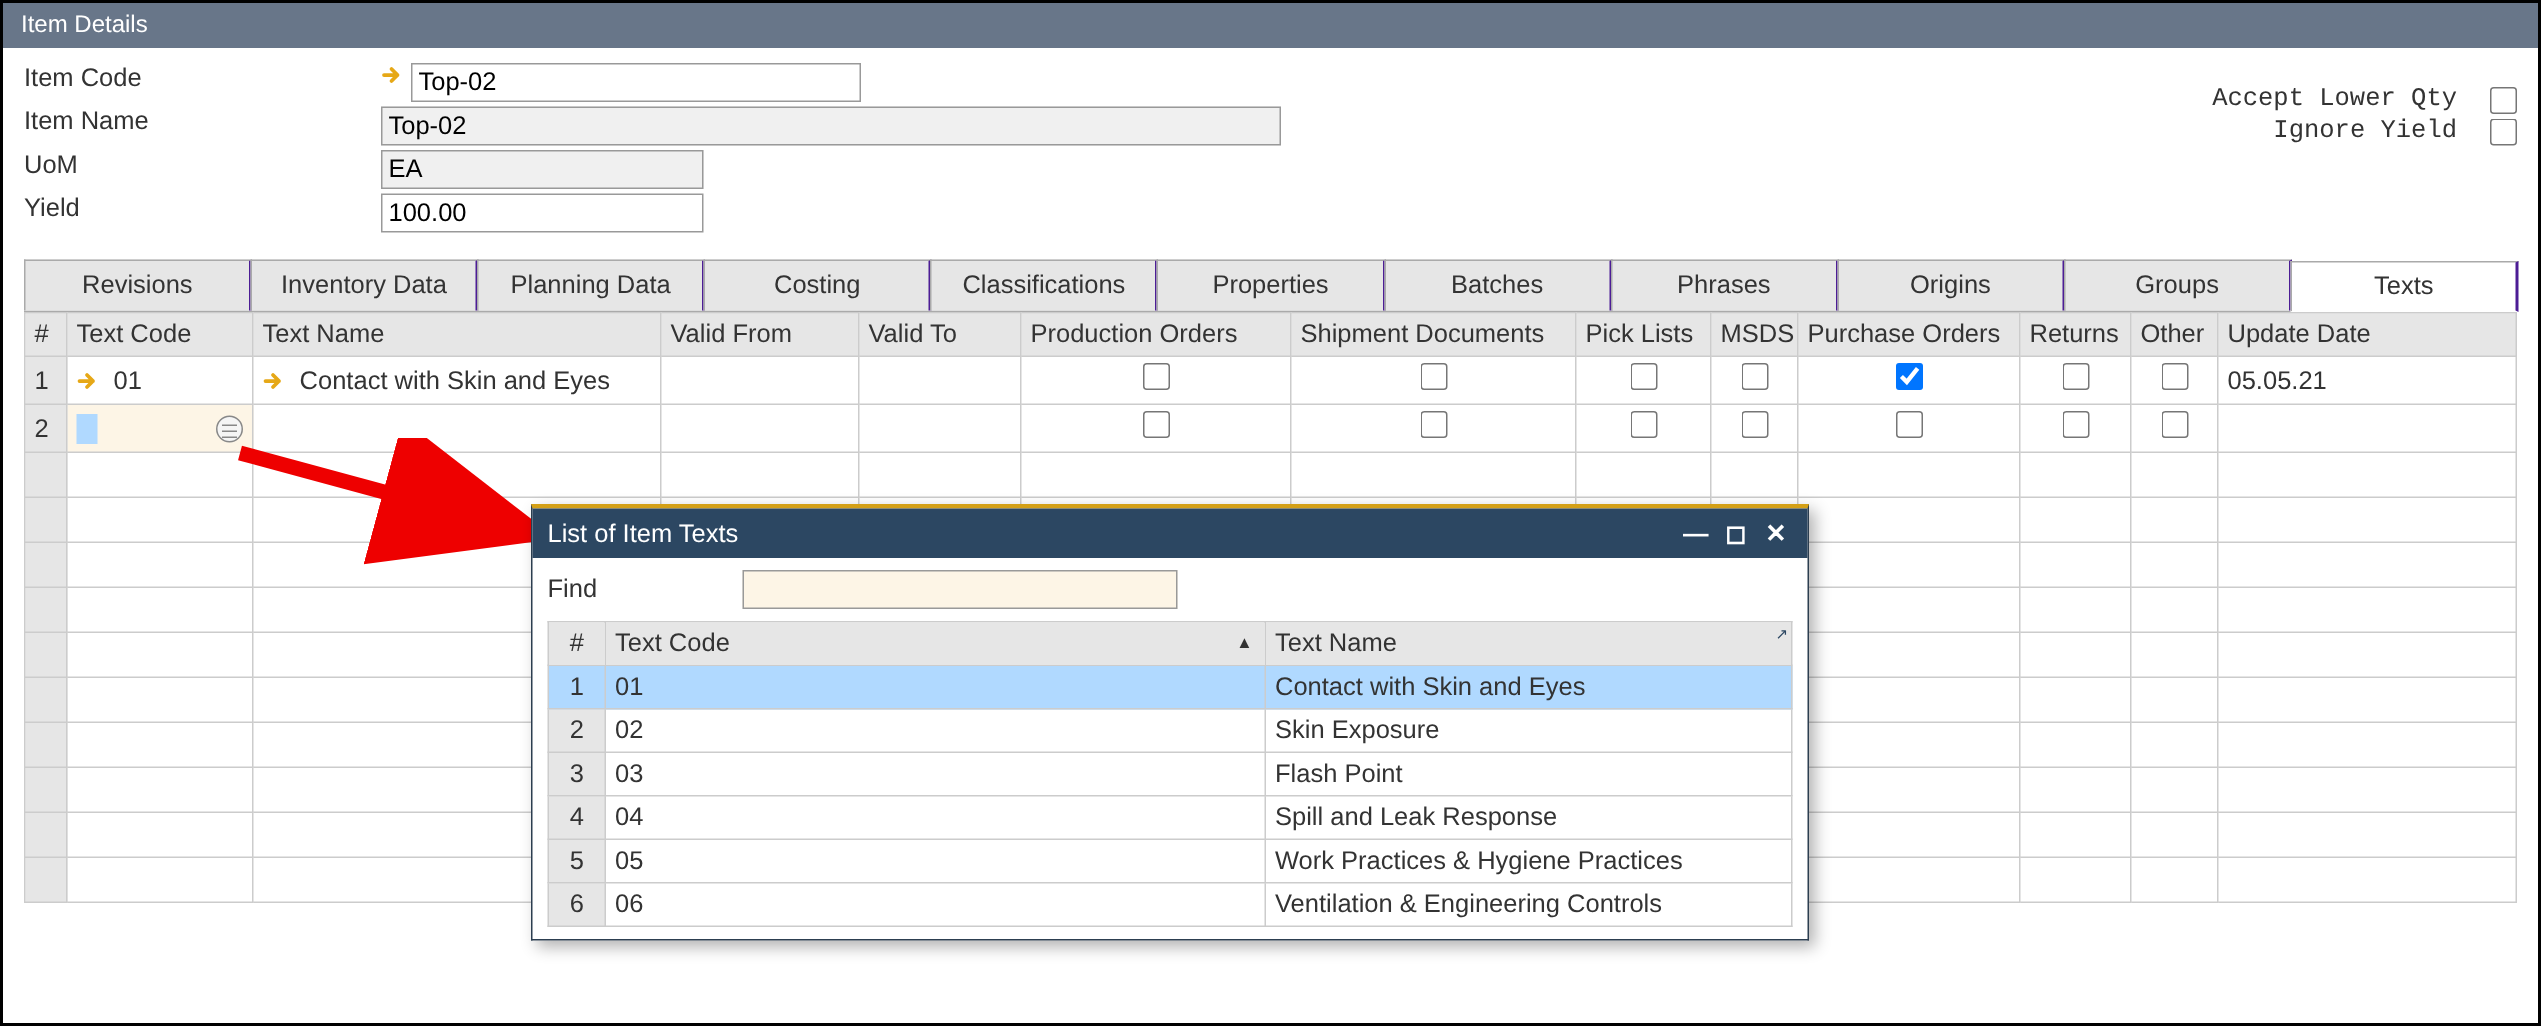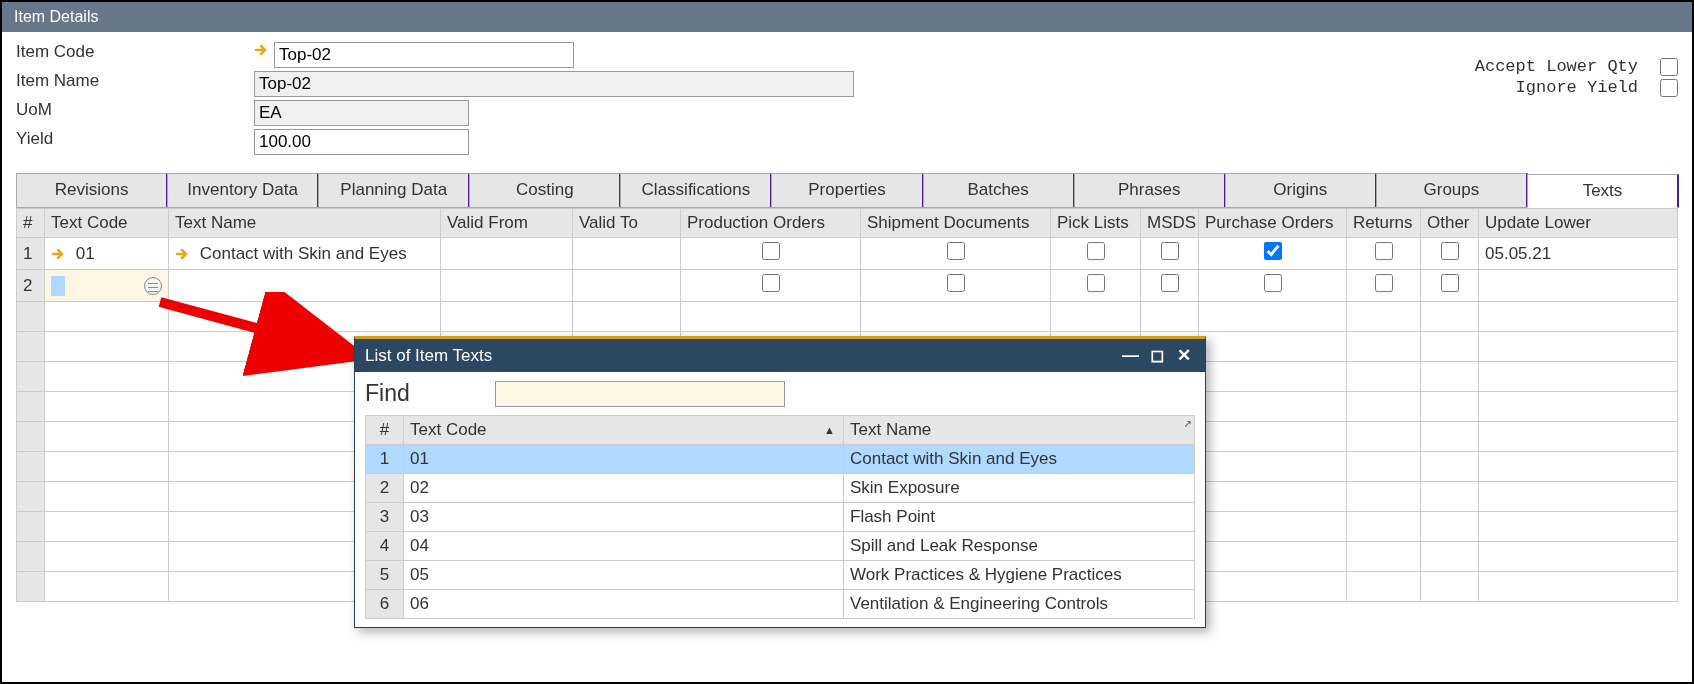--- a/index.html
+++ b/index.html
@@ -31,21 +31,21 @@
   .chk-cell input { width: 18px; height: 18px; }
   .cream { background: #fdf5e6; }
   .skyblue { background: #b0d9ff; }
   .rowempty { height: 30px; }
   
   .popup { position: absolute; left: 352px; top: 334px; width: 852px; border: 1px solid #2c3e50; background: #fff; box-shadow: 4px 4px 10px rgba(0,0,0,0.3); border-top: 3px solid #d4a017; }
   .popup-title { background: #2c4762; color: #fff; padding: 6px 10px; font-size: 17px; display: flex; justify-content: space-between; align-items: center; }
   .popup-title .winbtns span { display: inline-block; width: 22px; text-align: center; cursor: pointer; font-weight: bold; }
   .popup-body { padding: 8px 10px; }
   .find-row { display: flex; align-items: center; margin-bottom: 8px; }
-  .find-row label { width: 130px; font-size: 23px; }
+  .find-row label { width: 130px; font-size: 17px; }
   .find-row input { width: 290px; height: 26px; border: 1px solid #999; background: #fdf5e6; padding: 2px 4px; }
   table.popup-grid { border-collapse: collapse; width: 100%; table-layout: fixed; }
   table.popup-grid th, table.popup-grid td { border: 1px solid #ccc; padding: 4px 6px; font-size: 17px; text-align: left; font-weight: normal; }
   table.popup-grid th { background: #e6e6e6; position: relative; }
   .popup-grid .col-num { width: 34px; text-align: center; }
   .selrow td { background: #b0d9ff; }
   .sort-ind { position: absolute; right: 8px; top: 50%; transform: translateY(-50%); font-size: 11px; }
   .expand-ind { position: absolute; right: 2px; top: 2px; font-size: 10px; color: #2c4762; }
   
   .red-arrow { position: absolute; left: 150px; top: 290px; pointer-events: none; }
@@ -135,21 +135,21 @@
           <th>Text Name</th>
           <th>Valid From</th>
           <th>Valid To</th>
           <th>Production Orders</th>
           <th>Shipment Documents</th>
           <th>Pick Lists</th>
           <th>MSDS</th>
           <th>Purchase Orders</th>
           <th>Returns</th>
           <th>Other</th>
-          <th>Update Lower</th>
+          <th>Update Date</th>
         </tr>
       </thead>
     <tbody id="gridbody">
         <tr>
           <td class="col-num">1</td>
           <td class=""><span class="arrow-icon"><svg viewBox="0 0 16 16" width="14" height="14">
                 <path d="M2 8 L11 8 M7 4 L11 8 L7 12" stroke="#e6a817" stroke-width="2.5" fill="none" stroke-linecap="round" stroke-linejoin="round"></path>
               </svg></span> 01</td>
           <td><span class="arrow-icon"><svg viewBox="0 0 16 16" width="14" height="14">
                 <path d="M2 8 L11 8 M7 4 L11 8 L7 12" stroke="#e6a817" stroke-width="2.5" fill="none" stroke-linecap="round" stroke-linejoin="round"></path>

